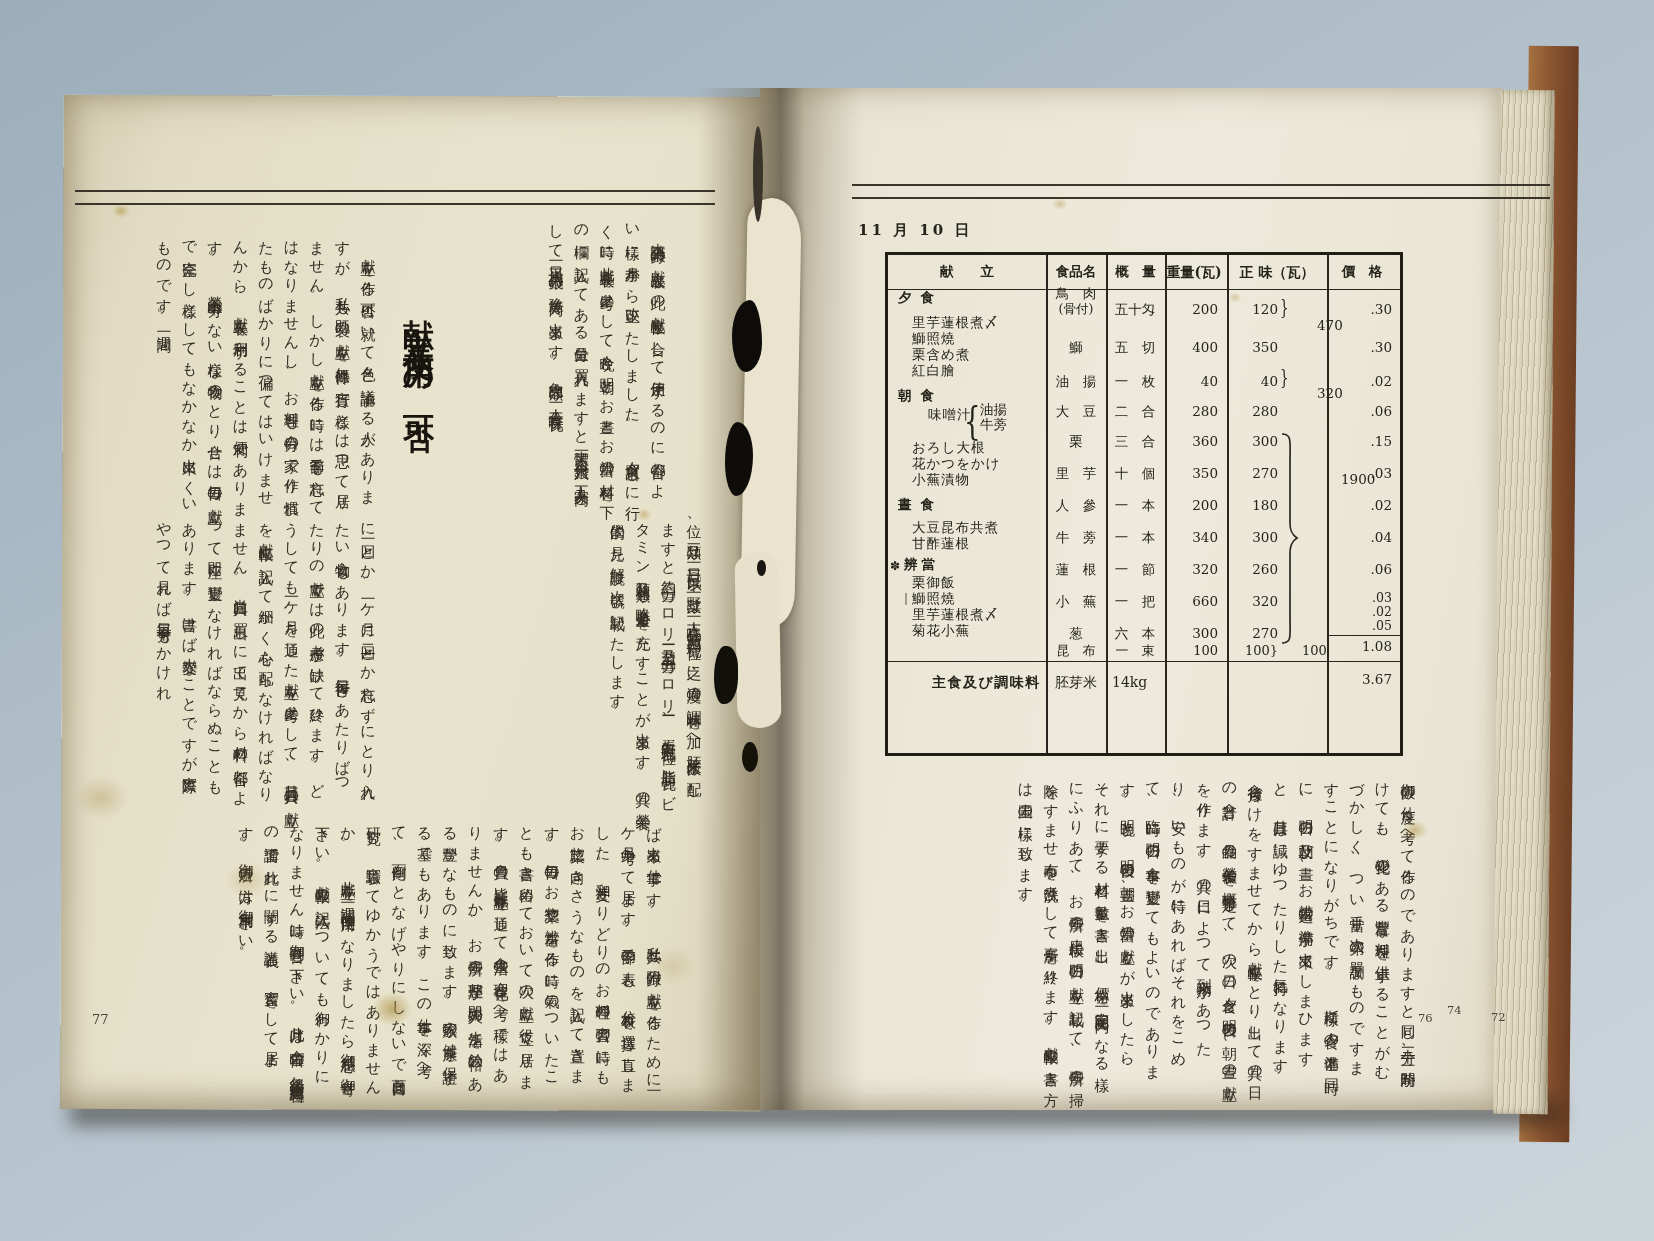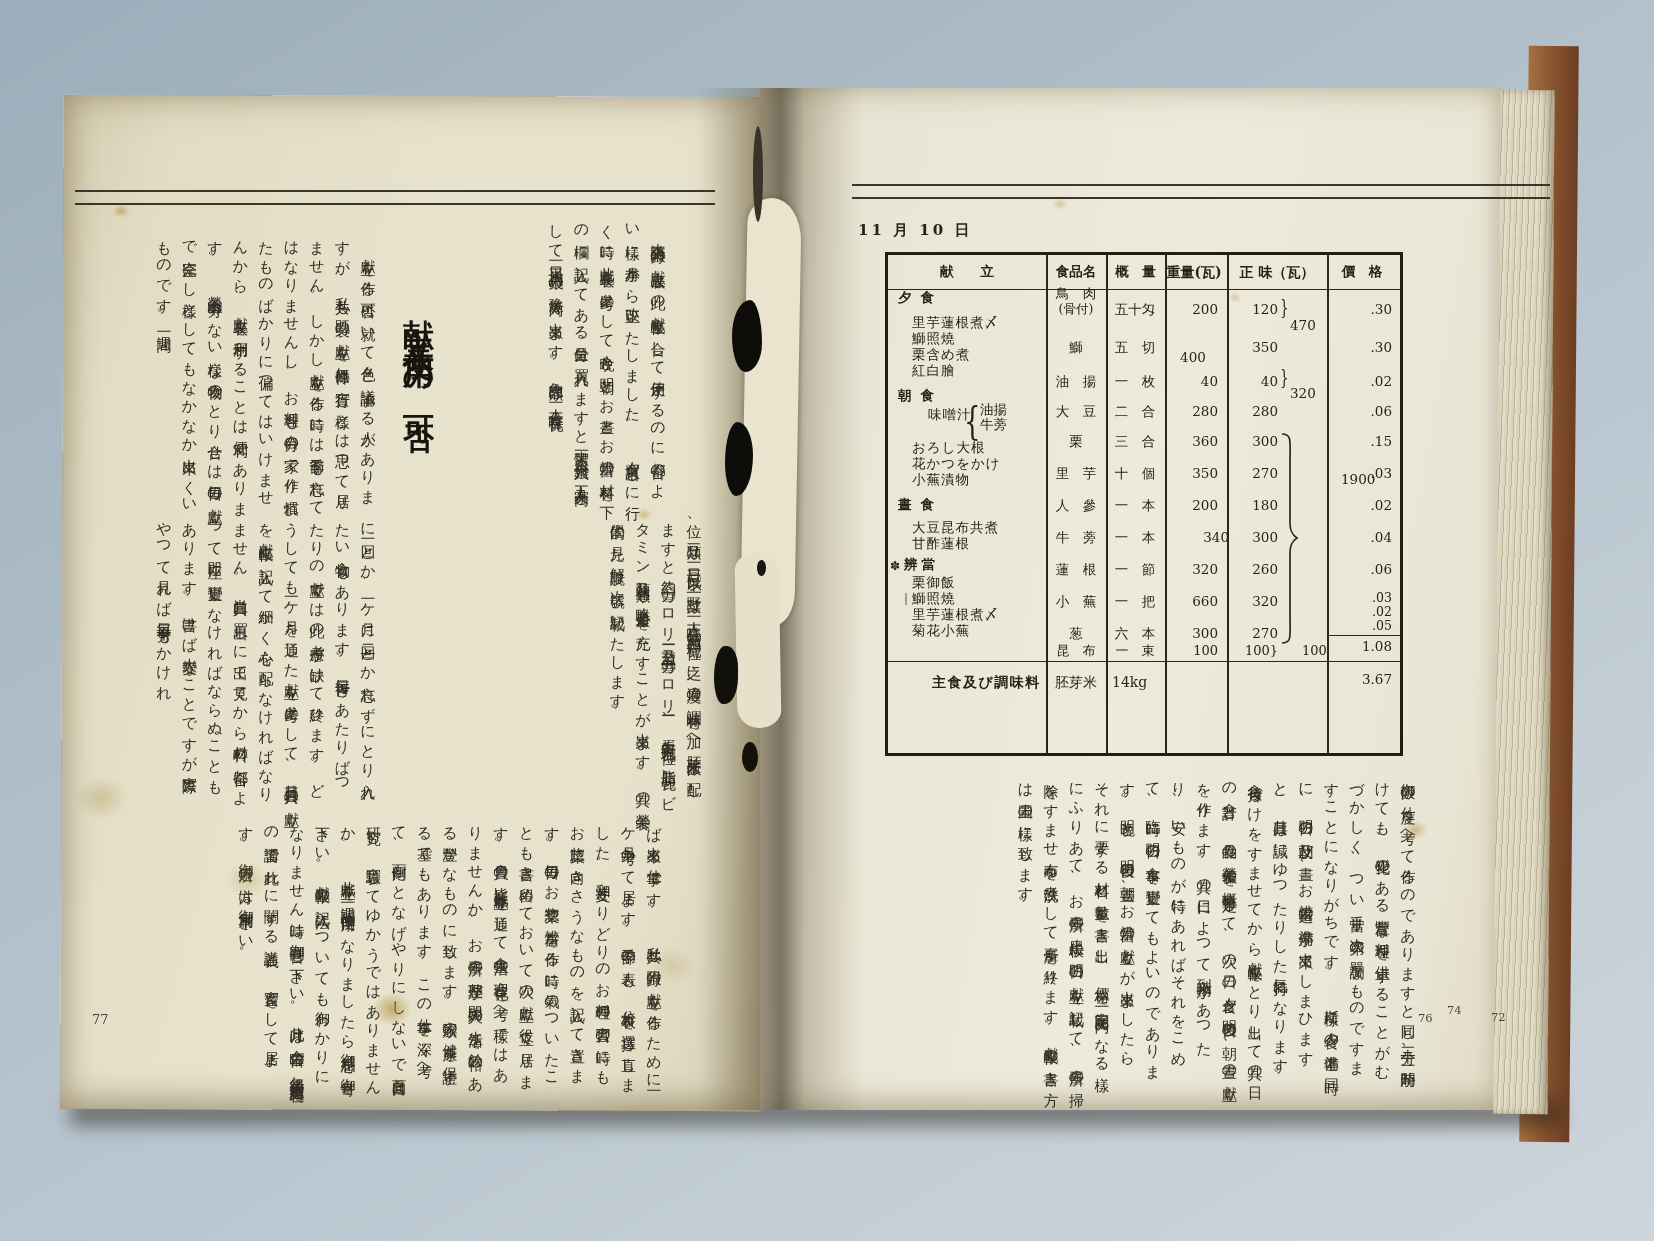--- a/index.html
+++ b/index.html
@@ -36,21 +36,21 @@
   .vl{position:absolute;top:0;bottom:0;width:1.6px;background:#2a261d;}
   .hrule{position:absolute;height:0;border-top:1.8px solid #2a261d;}
   .th{font-weight:bold;text-align:center;font-size:15px;}
   .sec{font-weight:bold;font-size:15px;letter-spacing:9px;}
   .dish{font-size:13px;letter-spacing:1px;}
   .sub{font-size:11.5px;}
   .food{left:160px;width:56px;text-align:center;}
   .qty{left:219px;width:56px;text-align:center;}
   .wnum{left:280px;width:50px;text-align:right;}
   .nnum{left:342px;width:48px;text-align:right;}
-  .agg{left:402px;}
+  .agg{left:429px;}
   .pnum{left:441px;width:63px;text-align:right;}
   .brace{font-size:38px;transform:scaleY(1.5);transform-origin:top;color:#2b2820;font-weight:normal;}
   .stain{position:absolute;border-radius:50%;z-index:7;}
 </style>
 </head>
 <body>
 
 <div class="photo">
 
   <div class="cover"></div>
@@ -159,27 +159,27 @@
     <span class="qty" style="top:212px;">十　個</span>
     <span class="qty" style="top:244px;">一　本</span>
     <span class="qty" style="top:276px;">一　本</span>
     <span class="qty" style="top:308px;">一　節</span>
     <span class="qty" style="top:340px;">一　把</span>
     <span class="qty" style="top:372px;">六　本</span>
     <span class="qty" style="top:389px;font-size:13px;">一　束</span>
     <span class="qty" style="top:420px;text-align:left;left:224px;font-size:14px;">14kg</span>
 
     <span class="wnum" style="top:48px;">200</span>
-    <span class="wnum" style="top:96px;text-align:center;">400</span>
+    <span class="wnum" style="top:86px;">400</span>
     <span class="wnum" style="top:120px;">40</span>
     <span class="wnum" style="top:150px;">280</span>
     <span class="wnum" style="top:180px;">360</span>
     <span class="wnum" style="top:212px;">350</span>
     <span class="wnum" style="top:244px;">200</span>
-    <span class="wnum" style="top:276px;padding-left:11px;">340</span>
+    <span class="wnum" style="top:276px;">340</span>
     <span class="wnum" style="top:308px;">320</span>
     <span class="wnum" style="top:340px;">660</span>
     <span class="wnum" style="top:372px;">300</span>
     <span class="wnum" style="top:389px;font-size:13px;">100</span>
 
     <span class="nnum" style="top:48px;">120</span>
     <span class="nnum" style="top:86px;">350</span>
     <span class="nnum" style="top:120px;">40</span>
     <span class="nnum" style="top:150px;">280</span>
     <span class="nnum" style="top:180px;">300</span>

